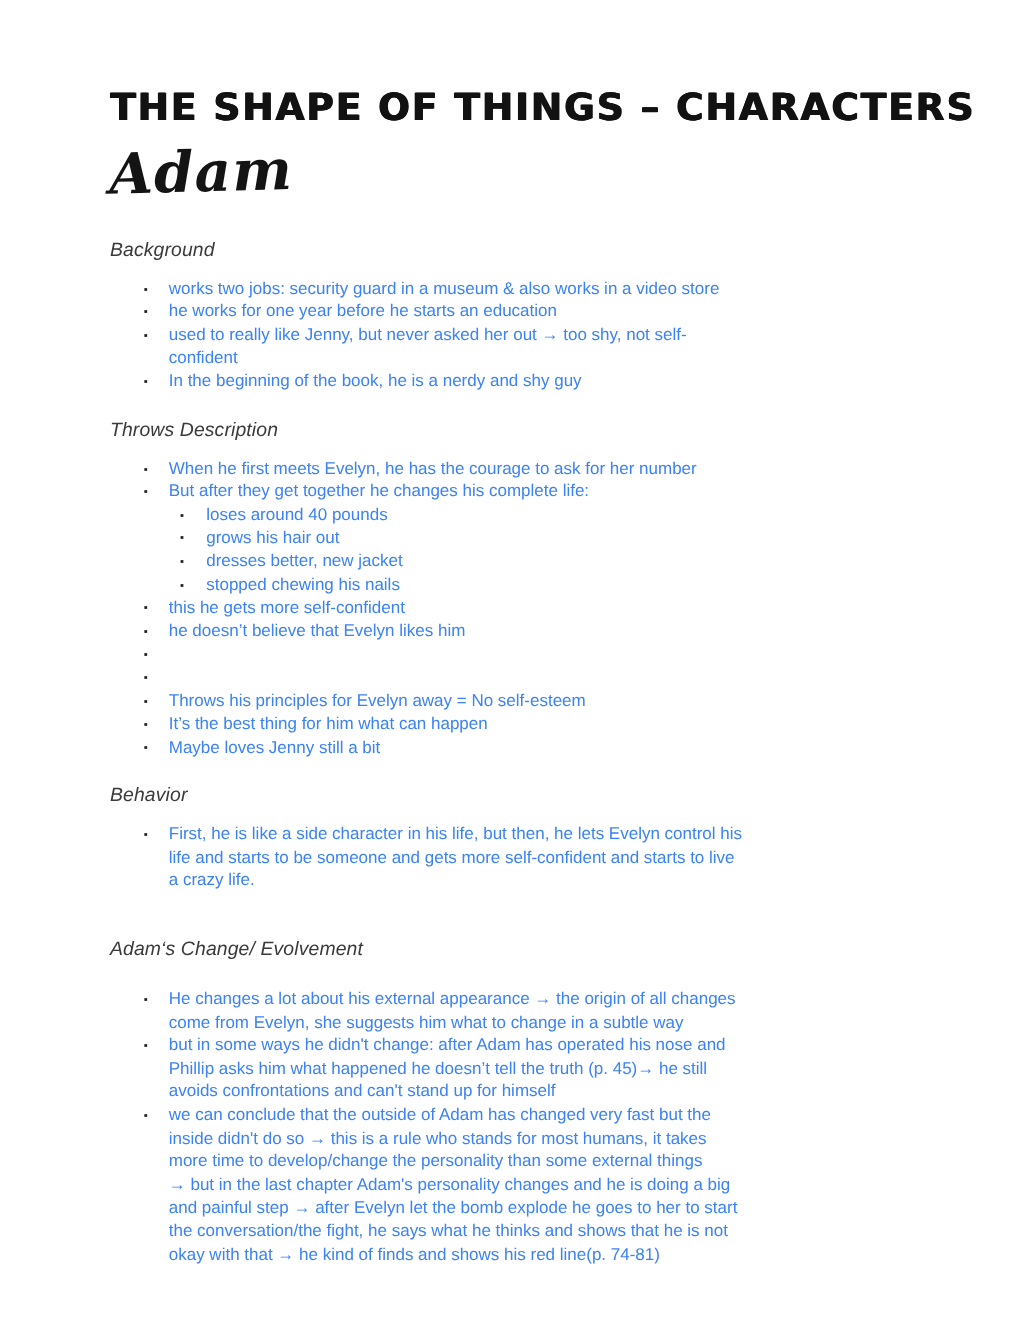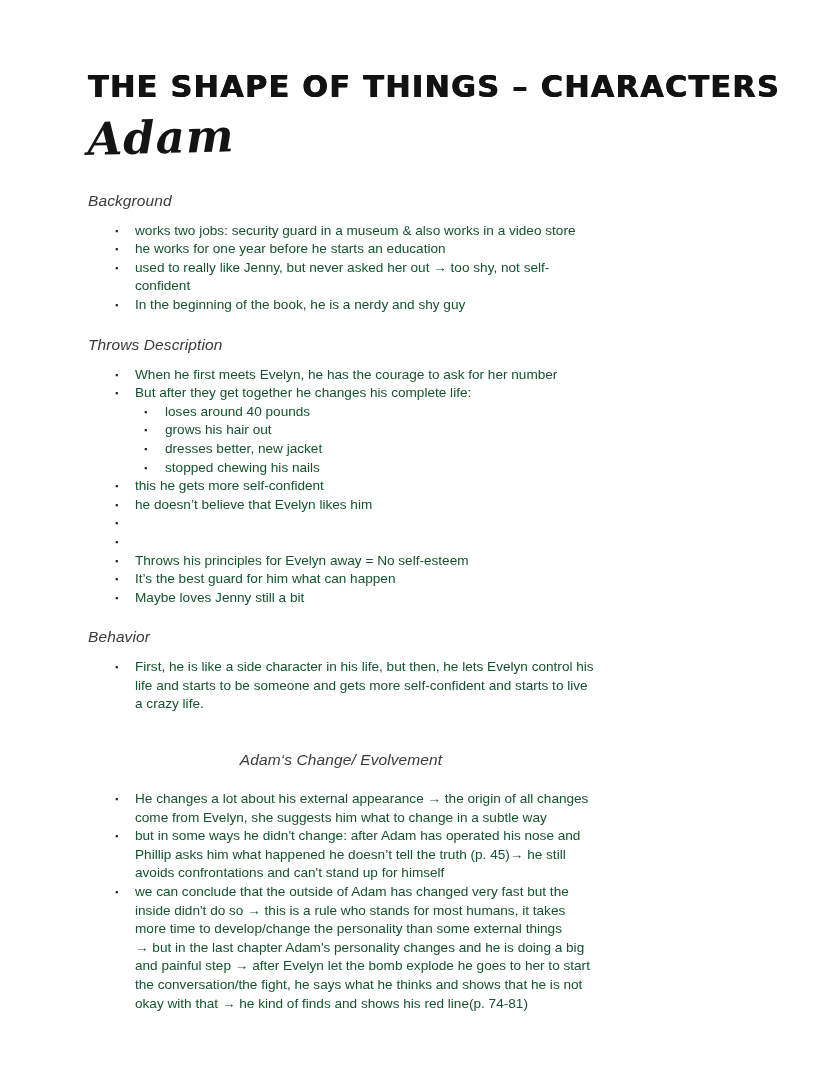--- a/index.html
+++ b/index.html
@@ -41,35 +41,34 @@
     font-size:15.5px;
     font-weight:400;
     color:#3a3a3a;
     margin:21px 0 12px 0;
     letter-spacing:0.1px;
     font-style:italic;
   }
   .doc-section.spaced-section h2 {
     margin-top:37px;
     margin-bottom:21px;
-    text-align:center;
   }
   ul.bullet-list { list-style:none; margin:0; padding:0 0 0 27px; }
   ul.bullet-list li { display:block; }
   .li-row { display:flex; align-items:flex-start; }
   .bullet {
     flex:0 0 20px;
     font-size:9px;
     line-height:18.6px;
     color:#1f1f1f;
   }
   .txt {
     font-size:13.6px;
     line-height:18.6px;
-    color:#14532d;
+    color:#3b82f6;
     max-width:636px;
     white-space:pre-line;
   }
   ul.sub-list { list-style:none; margin:0 0 0 29px; padding:0; }
   ul.sub-list .bullet { flex:0 0 21px; }
 </style>
 </head>
 <body>
 
 <div class="page">
@@ -179,21 +178,21 @@
       <ul class="bullet-list">
         <li>
             <span class="li-row">
               <span class="bullet">▪</span>
               <span class="txt">Throws his principles for Evelyn away = No self-esteem</span>
             </span>
           </li>
         <li>
             <span class="li-row">
               <span class="bullet">▪</span>
-              <span class="txt">It’s the best guard for him what can happen</span>
+              <span class="txt">It’s the best thing for him what can happen</span>
             </span>
           </li>
         <li>
             <span class="li-row">
               <span class="bullet">▪</span>
               <span class="txt">Maybe loves Jenny still a bit</span>
             </span>
           </li>
       </ul>
     </section>

